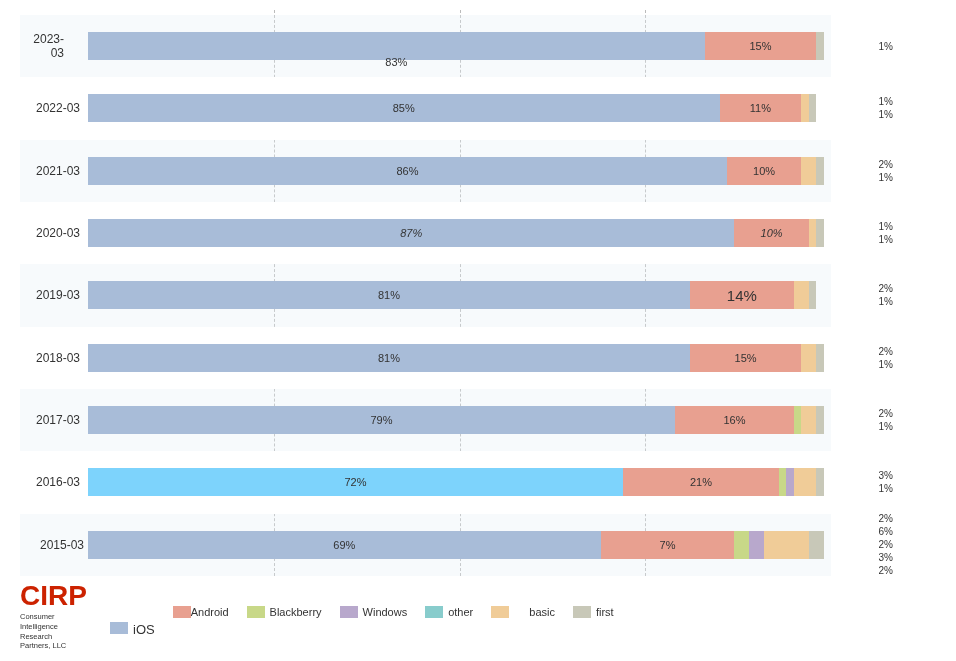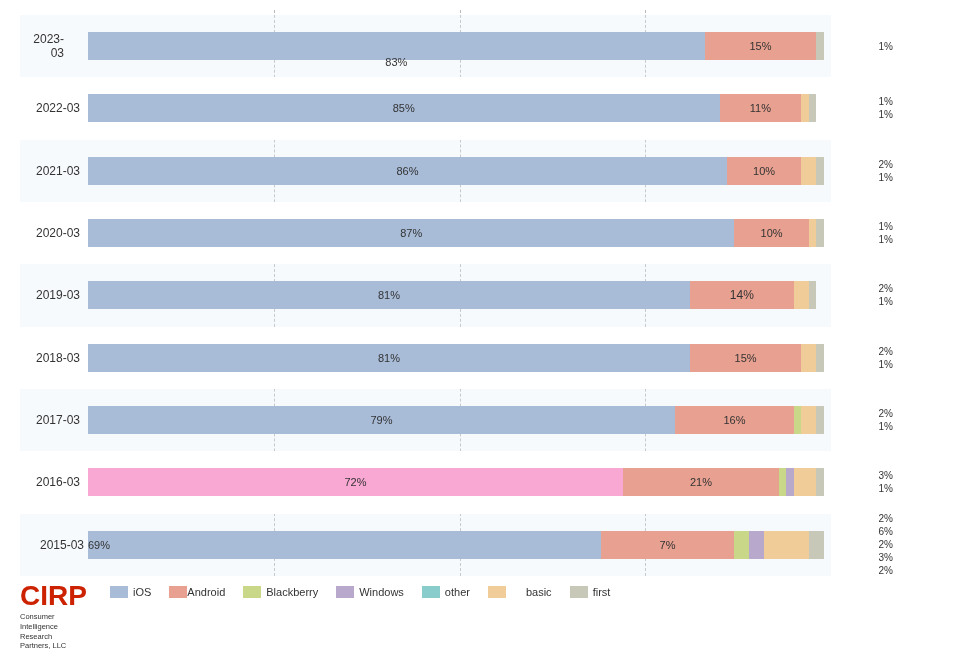--- a/index.html
+++ b/index.html
@@ -121,21 +121,21 @@
               <div style="width: 1%; height: 100%; background: rgb(200, 200, 184); display: flex; align-items: center; justify-content: center; position: relative; flex-shrink: 0;"></div>
             </div>
           </div>
           <div style="position: absolute; right: -62px; top: 0px; height: 100%; display: flex; flex-direction: column; justify-content: center; font-size: 10px; color: rgb(51, 51, 51); line-height: 1.3; text-align: left;">
             <div>2%</div>
             <div>1%</div>
           </div>
         </div>
         <div style="display: flex; align-items: center; flex: 1 1 0%; position: relative; background: rgb(255, 255, 255);">
           <div style="width: 68px; font-size: 12px; color: rgb(51, 51, 51); text-align: right; padding-right: 8px; flex-shrink: 0;">2020-03</div>
-          <div style="flex: 1 1 0%; display: flex; align-items: center; height: 100%; position: relative;">
+          <div style="flex: 1 1 0%; display: flex; align-items: center; height: 100%; position: relative; font-style: italic;">
             <div style="width: 100%; height: 28px; display: flex; position: relative;">
               <div style="width: 87%; height: 100%; background: rgb(168, 188, 216); display: flex; align-items: center; justify-content: center; position: relative; flex-shrink: 0;">
                 <span style="font-size: 11px; color: rgb(51, 51, 51); white-space: nowrap;">87%</span>
               </div>
               <div style="width: 10%; height: 100%; background: rgb(232, 160, 144); display: flex; align-items: center; justify-content: center; position: relative; flex-shrink: 0;">
                 <span style="font-size: 11px; color: rgb(51, 51, 51); white-space: nowrap;">10%</span>
               </div>
               <div style="width: 1%; height: 100%; background: rgb(240, 204, 152); display: flex; align-items: center; justify-content: center; position: relative; flex-shrink: 0;"></div>
               <div style="width: 1%; height: 100%; background: rgb(200, 200, 184); display: flex; align-items: center; justify-content: center; position: relative; flex-shrink: 0;"></div>
             </div>
@@ -146,21 +146,21 @@
           </div>
         </div>
         <div style="display: flex; align-items: center; flex: 1 1 0%; position: relative; background: rgba(230, 237, 245, 0.3);">
           <div style="width: 68px; font-size: 12px; color: rgb(51, 51, 51); text-align: right; padding-right: 8px; flex-shrink: 0;">2019-03</div>
           <div style="flex: 1 1 0%; display: flex; align-items: center; height: 100%; position: relative;">
             <div style="width: 100%; height: 28px; display: flex; position: relative;">
               <div style="width: 81%; height: 100%; background: rgb(168, 188, 216); display: flex; align-items: center; justify-content: center; position: relative; flex-shrink: 0;">
                 <span style="font-size: 11px; color: rgb(51, 51, 51); white-space: nowrap;">81%</span>
               </div>
               <div style="width: 14%; height: 100%; background: rgb(232, 160, 144); display: flex; align-items: center; justify-content: center; position: relative; flex-shrink: 0;">
-                <span style="font-size: 12px; color: rgb(51, 51, 51); white-space: nowrap;">14%</span>
+                <span style="font-size: 15px; color: rgb(51, 51, 51); white-space: nowrap;">14%</span>
               </div>
               <div style="width: 2%; height: 100%; background: rgb(240, 204, 152); display: flex; align-items: center; justify-content: center; position: relative; flex-shrink: 0;"></div>
               <div style="width: 1%; height: 100%; background: rgb(200, 200, 184); display: flex; align-items: center; justify-content: center; position: relative; flex-shrink: 0;"></div>
             </div>
           </div>
           <div style="position: absolute; right: -62px; top: 0px; height: 100%; display: flex; flex-direction: column; justify-content: center; font-size: 10px; color: rgb(51, 51, 51); line-height: 1.3; text-align: left;">
             <div>2%</div>
             <div>1%</div>
           </div>
         </div>
@@ -200,42 +200,42 @@
           </div>
           <div style="position: absolute; right: -62px; top: 0px; height: 100%; display: flex; flex-direction: column; justify-content: center; font-size: 10px; color: rgb(51, 51, 51); line-height: 1.3; text-align: left;">
             <div>2%</div>
             <div>1%</div>
           </div>
         </div>
         <div style="display: flex; align-items: center; flex: 1 1 0%; position: relative; background: rgb(255, 255, 255);">
           <div style="width: 68px; font-size: 12px; color: rgb(51, 51, 51); text-align: right; padding-right: 8px; flex-shrink: 0;">2016-03</div>
           <div style="flex: 1 1 0%; display: flex; align-items: center; height: 100%; position: relative;">
             <div style="width: 100%; height: 28px; display: flex; position: relative;">
-              <div style="width: 72%; height: 100%; background: #f9a8d4; display: flex; align-items: center; justify-content: center; position: relative; flex-shrink: 0;">
+              <div style="width: 72%; height: 100%; background: #7dd3fc; display: flex; align-items: center; justify-content: center; position: relative; flex-shrink: 0;">
                 <span style="font-size: 11px; color: rgb(51, 51, 51); white-space: nowrap;">72%</span>
               </div>
               <div style="width: 21%; height: 100%; background: rgb(232, 160, 144); display: flex; align-items: center; justify-content: center; position: relative; flex-shrink: 0;">
                 <span style="font-size: 11px; color: rgb(51, 51, 51); white-space: nowrap;">21%</span>
               </div>
               <div style="width: 1%; height: 100%; background: rgb(200, 216, 136); display: flex; align-items: center; justify-content: center; position: relative; flex-shrink: 0;"></div>
               <div style="width: 1%; height: 100%; background: rgb(184, 168, 204); display: flex; align-items: center; justify-content: center; position: relative; flex-shrink: 0;"></div>
               <div style="width: 3%; height: 100%; background: rgb(240, 204, 152); display: flex; align-items: center; justify-content: center; position: relative; flex-shrink: 0;"></div>
               <div style="width: 1%; height: 100%; background: rgb(200, 200, 184); display: flex; align-items: center; justify-content: center; position: relative; flex-shrink: 0;"></div>
             </div>
           </div>
           <div style="position: absolute; right: -62px; top: 0px; height: 100%; display: flex; flex-direction: column; justify-content: center; font-size: 10px; color: rgb(51, 51, 51); line-height: 1.3; text-align: left;">
             <div>3%</div>
             <div>1%</div>
           </div>
         </div>
         <div style="display: flex; align-items: center; flex: 1 1 0%; position: relative; background: rgba(230, 237, 245, 0.3);">
           <div style="width: 68px; font-size: 12px; color: rgb(51, 51, 51); text-align: right; padding-right: 4px; flex-shrink: 0;">2015-03</div>
           <div style="flex: 1 1 0%; display: flex; align-items: center; height: 100%; position: relative;">
             <div style="width: 100%; height: 28px; display: flex; position: relative;">
-              <div style="width: 69%; height: 100%; background: rgb(168, 188, 216); display: flex; align-items: center; justify-content: flex-start; position: relative; flex-shrink: 0;">
+              <div style="width: 69%; height: 100%; background: rgb(168, 188, 216); display: flex; align-items: center; justify-content: center; position: relative; flex-shrink: 0;">
                 <span style="font-size: 11px; color: rgb(51, 51, 51); white-space: nowrap;">69%</span>
               </div>
               <div style="width: 18%; height: 100%; background: rgb(232, 160, 144); display: flex; align-items: center; justify-content: center; position: relative; flex-shrink: 0;">
                 <span style="font-size: 11px; color: rgb(51, 51, 51); white-space: nowrap;">7%</span>
               </div>
               <div style="width: 2%; height: 100%; background: rgb(200, 216, 136); display: flex; align-items: center; justify-content: center; position: relative; flex-shrink: 0;"></div>
               <div style="width: 2%; height: 100%; background: rgb(184, 168, 204); display: flex; align-items: center; justify-content: center; position: relative; flex-shrink: 0;"></div>
               <div style="width: 6%; height: 100%; background: rgb(240, 204, 152); display: flex; align-items: center; justify-content: center; position: relative; flex-shrink: 0;"></div>
               <div style="width: 2%; height: 100%; background: rgb(200, 200, 184); display: flex; align-items: center; justify-content: center; position: relative; flex-shrink: 0;"></div>
             </div>
@@ -254,21 +254,21 @@
     <div class="cirp-logo">
       <div class="cirp-logo-img">
         <div class="cirp-text-big">CIRP</div>
         <div class="cirp-text-small" style="white-space:pre-line;">Consumer
 Intelligence
 Research
 Partners, LLC</div>
       </div>
     </div>
     <div class="legend" id="legend-container">
-    <div style="display: flex; align-items: flex-start; gap: 5px; font-size: 11px; color: rgb(51, 51, 51);">
+    <div style="display: flex; align-items: flex-start; gap: 5px; font-size: 13px; color: rgb(51, 51, 51); margin-top: 36px;">
           <div style="width: 18px; height: 12px; background: rgb(168, 188, 216); flex-shrink: 0;"></div>
           <span>iOS</span>
         </div>
         <div style="display: flex; align-items: center; font-size: 11px; color: rgb(51, 51, 51);">
           <div style="width: 18px; height: 12px; background: rgb(232, 160, 144); flex-shrink: 0;"></div>
           <span>Android</span>
         </div>
         <div style="display: flex; align-items: center; gap: 5px; font-size: 11px; color: rgb(51, 51, 51);">
           <div style="width: 18px; height: 12px; background: rgb(200, 216, 136); flex-shrink: 0;"></div>
           <span>Blackberry</span>

